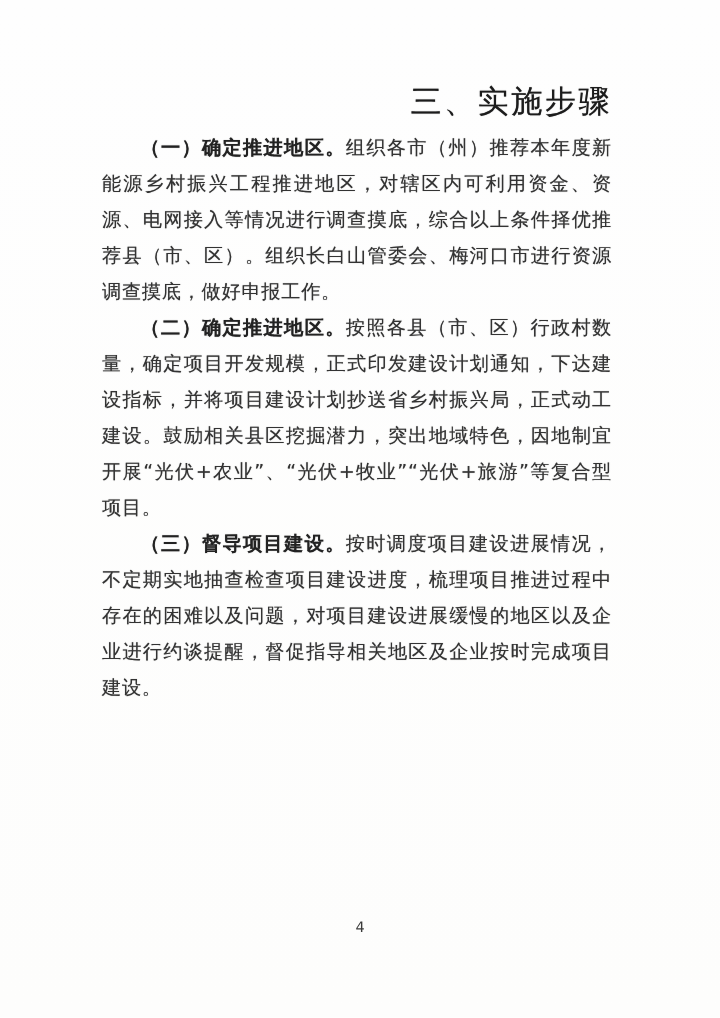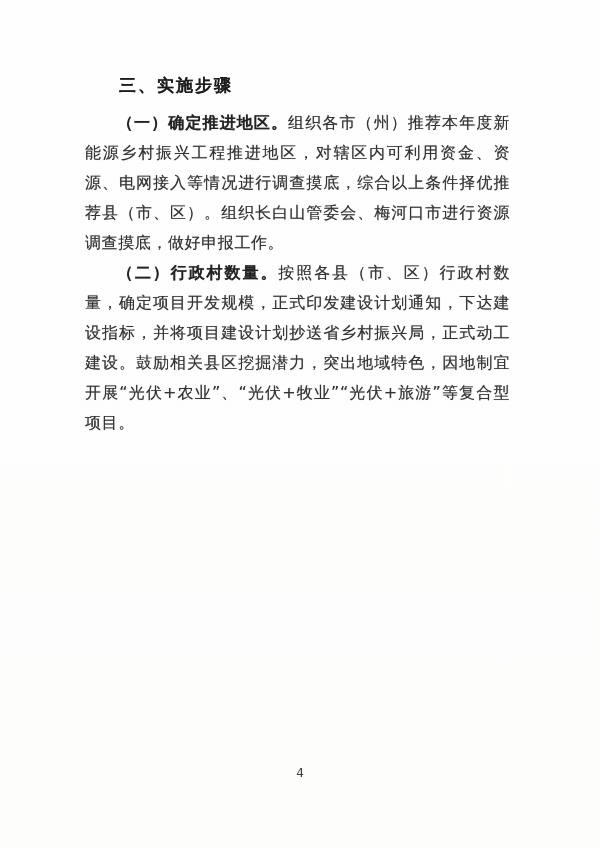--- a/index.html
+++ b/index.html
@@ -20,28 +20,29 @@
     background: linear-gradient(180deg, #fefefe 0%, #fdfdfc 100%);
   }
   .content {
     position: absolute;
     left: 85px;
     right: 90px;
     top: 70px;
     color: #2f2f2f;
   }
   .section-heading {
-    font-size: 17px;
-    font-weight: 700;
+    font-size: 26px;
+    font-weight: 400;
     color: #1c1c1c;
     line-height: 30px;
     text-indent: 2em;
     letter-spacing: 2px;
     margin: 0 0 8px 0;
     text-shadow: 0 0 0.6px rgba(40,40,40,0.7);
+    text-align: right;
   }
   .para {
     font-size: 16px;
     line-height: 30px;
     margin: 0;
     text-align: justify;
     text-justify: inter-ideograph;
     text-indent: 2em;
     letter-spacing: 0.6px;
     color: #333333;
@@ -69,21 +70,22 @@
 </head>
 <body>
 
 <div class="sheet">
   <div class="content">
 
     <h2 class="section-heading">三、实施步骤</h2>
 
     <p class="para"><span class="lead">（一）确定推进地区。</span><span>组织各市（州）推荐本年度新能源乡村振兴工程推进地区，对辖区内可利用资金、资源、电网接入等情况进行调查摸底，综合以上条件择优推荐县（市、区）。组织长白山管委会、梅河口市进行资源调查摸底，做好申报工作。</span></p>
 
-    <p class="para"><span class="lead">（二）行政村数量。</span><span>按照各县（市、区）行政村数量，确定项目开发规模，正式印发建设计划通知，下达建设指标，并将项目建设计划抄送省乡村振兴局，正式动工建设。鼓励相关县区挖掘潜力，突出地域特色，因地制宜开展“光伏+农业”、“光伏+牧业”“光伏+旅游”等复合型项目。</span></p>
+    <p class="para"><span class="lead">（二）确定推进地区。</span><span>按照各县（市、区）行政村数量，确定项目开发规模，正式印发建设计划通知，下达建设指标，并将项目建设计划抄送省乡村振兴局，正式动工建设。鼓励相关县区挖掘潜力，突出地域特色，因地制宜开展“光伏+农业”、“光伏+牧业”“光伏+旅游”等复合型项目。</span></p>
 
+    <p class="para"><span class="lead">（三）督导项目建设。</span><span>按时调度项目建设进展情况，不定期实地抽查检查项目建设进度，梳理项目推进过程中存在的困难以及问题，对项目建设进展缓慢的地区以及企业进行约谈提醒，督促指导相关地区及企业按时完成项目建设。</span></p>
 
 
 
   </div>
 
   <div class="page-number">4</div>
 </div>
 
 </body></html>

